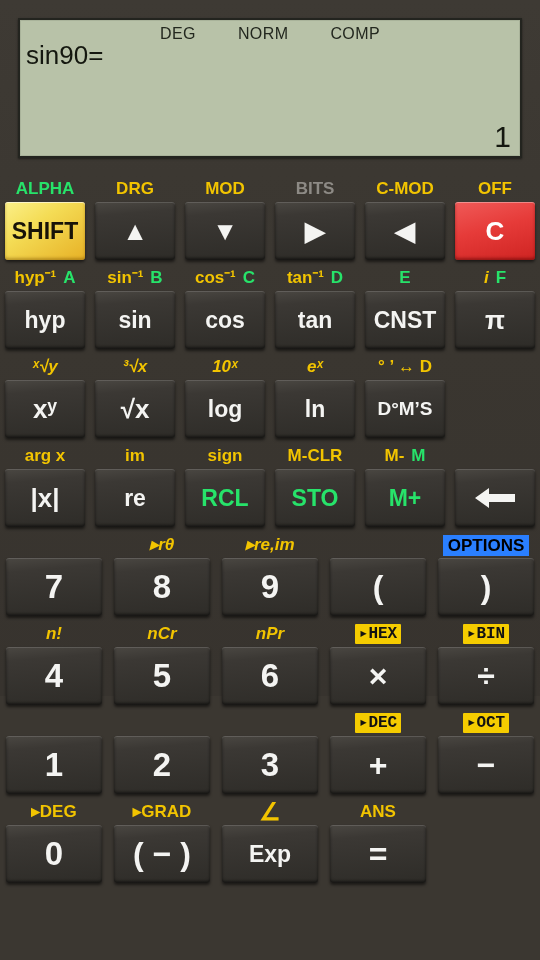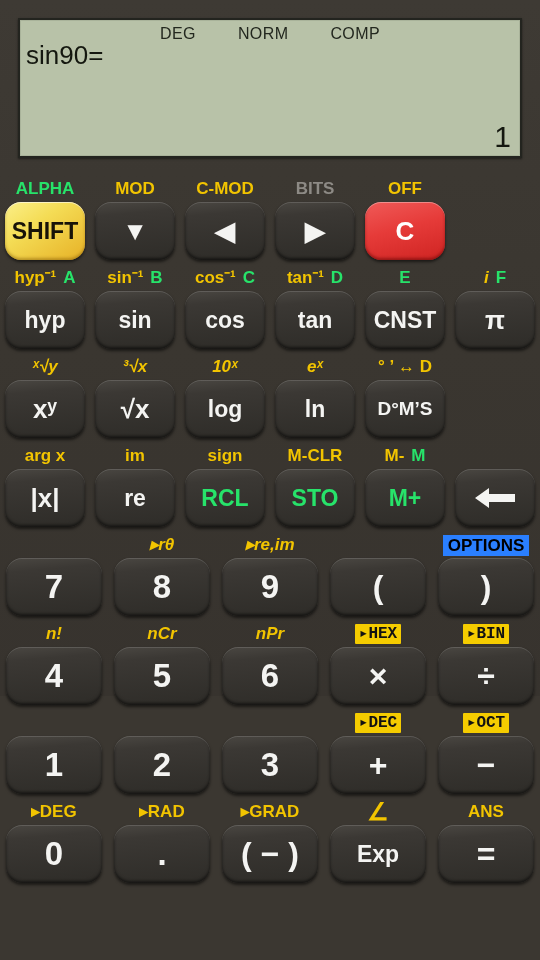--- a/index.html
+++ b/index.html
@@ -68,21 +68,21 @@
   }
   .lb-options {
     background: #2a7fff; color: #000000;
     font-style: normal; padding: 0 5px;
     font-size: 17px; line-height: 21px;
   }
 
   
   .key {
     width: 80px; height: 58px;
-    border-radius: 16px;
+    border-radius: 3px;
     background: linear-gradient(175deg, #4a4742 0%, #3b3834 22%, #2e2c28 100%);
     box-shadow: inset 0 1px 0 rgba(255,255,255,.14),
                 inset 0 -2px 3px rgba(0,0,0,.55),
                 0 2px 3px rgba(0,0,0,.55);
     display: flex; align-items: center; justify-content: center;
     color: #f4f4f2;
     font-size: 26px; font-weight: bold;
     margin-bottom: 5px;
     user-select: none;
   }
@@ -124,30 +124,34 @@
   </div>
 
   <div class="keypad">
 
     <div class="krow row6">
       <div class="kcell">
         <div class="klabel up lb-alpha">ALPHA</div>
         <div class="key shiftkey">SHIFT</div>
       </div>
       <div class="kcell">
+        <div class="klabel up lb-shift">DRG</div>
+        <div class="key">▲</div>
+      </div>
+      <div class="kcell">
         <div class="klabel up lb-shift">MOD</div>
         <div class="key">▼</div>
       </div>
       <div class="kcell">
+        <div class="klabel up lb-dim">BITS</div>
+        <div class="key">▶</div>
+      </div>
+      <div class="kcell">
         <div class="klabel up lb-shift">C-MOD</div>
         <div class="key">◀</div>
-      </div>
-      <div class="kcell">
-        <div class="klabel up lb-dim">BITS</div>
-        <div class="key">▶</div>
       </div>
       <div class="kcell">
         <div class="klabel up lb-shift">OFF</div>
         <div class="key clearkey">C</div>
       </div>
     </div>
 
     <div class="krow row6">
       <div class="kcell">
         <div class="klabel up">
@@ -327,24 +331,20 @@
         <div class="key op">−</div>
       </div>
     </div>
 
     <div class="krow row5">
       <div class="kcell">
         <div class="klabel up lb-shift">▸DEG</div>
         <div class="key num">0</div>
       </div>
       <div class="kcell">
-        <div class="klabel up lb-shift">▸RAD</div>
-        <div class="key num">.</div>
-      </div>
-      <div class="kcell">
         <div class="klabel up lb-shift">▸GRAD</div>
         <div class="key op">( − )</div>
       </div>
       <div class="kcell">
         <div class="klabel up lb-shift" style="font-size:24px">∠</div>
         <div class="key small">Exp</div>
       </div>
       <div class="kcell">
         <div class="klabel up lb-shift">ANS</div>
         <div class="key op">=</div>

